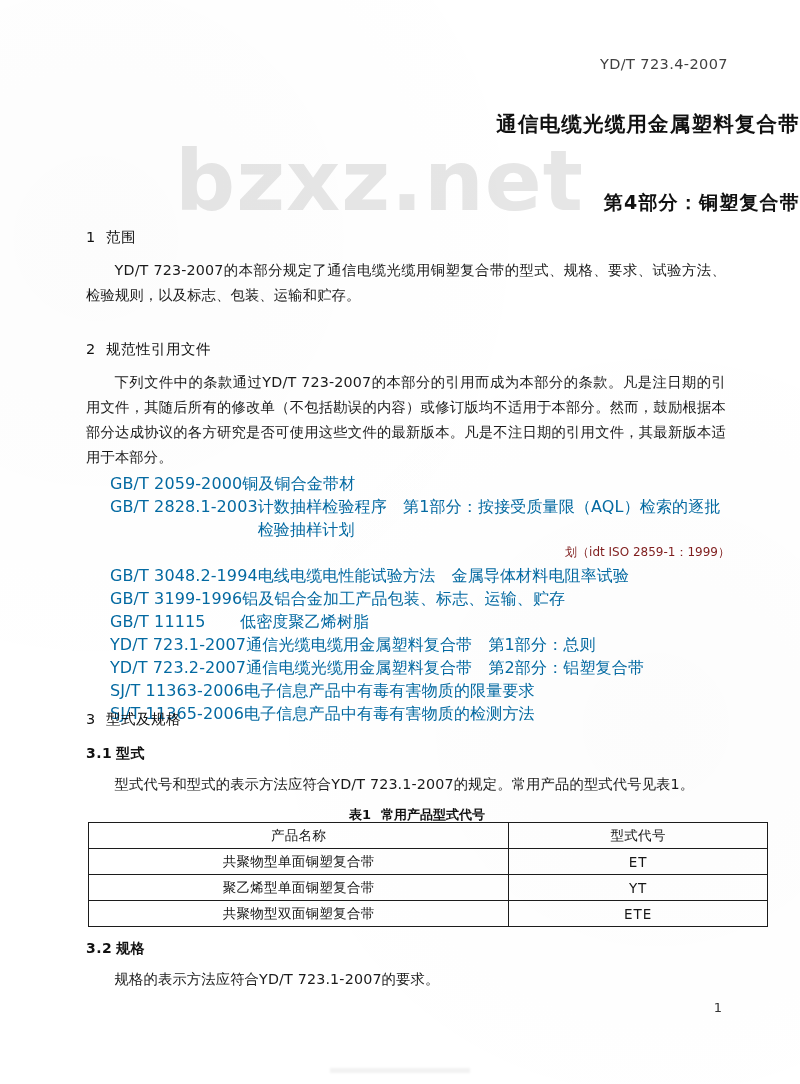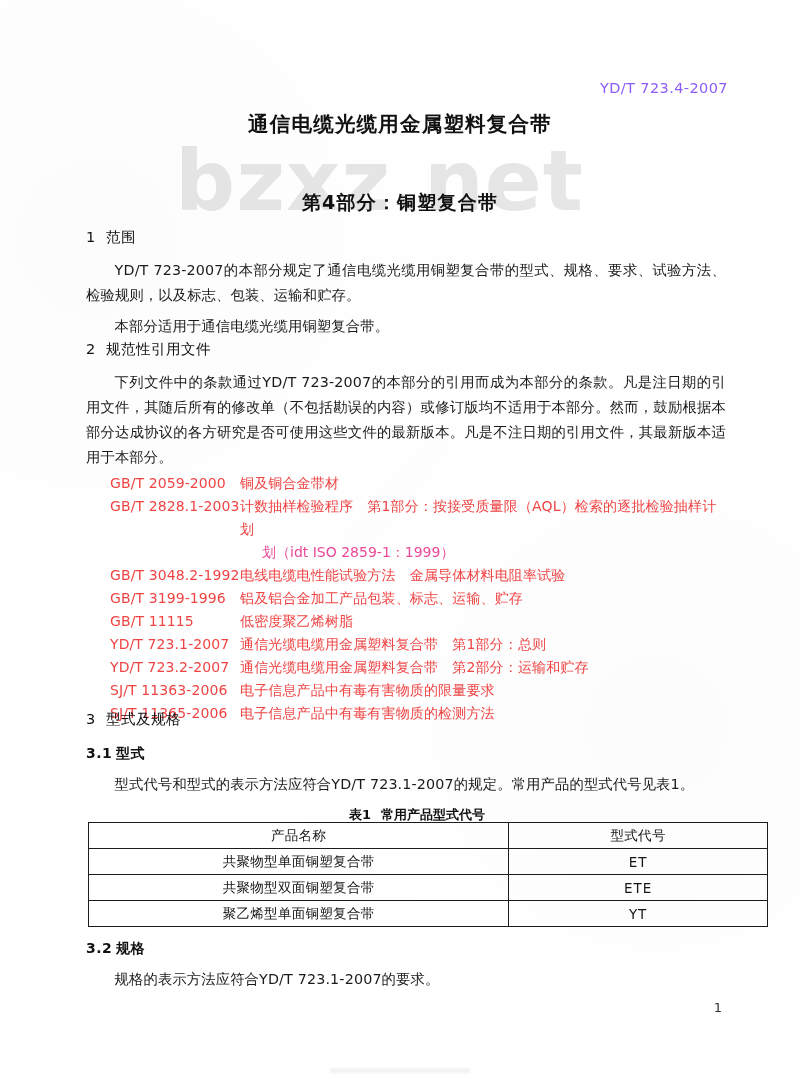--- a/index.html
+++ b/index.html
@@ -46,30 +46,29 @@
 
   .layer { position: relative; z-index: 1; }
 
   
   #doc-number {
     position: absolute;
     right: 72px;
     top: 56px;
     font-size: 14.5px;
     letter-spacing: 0.4px;
-    color: #8b5cf6;
+    color: #404040;
     white-space: nowrap;
-    margin-top: 24px;
   }
 
   
   #title-main, #title-part {
     position: absolute;
     width: 800px;
-    text-align: center;
+    text-align: right;
     font-weight: bold;
     color: #111;
     white-space: nowrap;
   }
   #title-main { top: 110px; font-size: 20.5px; letter-spacing: 1.2px; }
   #title-part { top: 155px; font-size: 19px;   letter-spacing: 1.2px; margin-top: 35px; }
 
   
   .blk { position: absolute; left: 86px; width: 640px; }
 
@@ -95,36 +94,37 @@
     color: #1a1a1a;
     text-align: justify;
     letter-spacing: 0.15px;
   }
   .para.indent { text-indent: 2em; }
 
   
   #ref-list { position: absolute; left: 110px; top: 472px; width: 620px; }
   .ref-row {
     display: flex;
-    font-size: 14px;
+    font-size: 16px;
     line-height: 23px;
-    color: #ef4444;
+    color: #0369a1;
   }
   .ref-id {
     flex: 0 0 130px;
     white-space: nowrap;
     letter-spacing: 0.1px;
   }
   .ref-title { flex: 1 1 auto; letter-spacing: 0.15px; }
   .ref-cont {
     margin-left: 130px;
     padding-left: 22px;
-    font-size: 14px;
+    font-size: 12px;
     line-height: 23px;
-    color: #ec4899;
+    color: #7f1d1d;
+    text-align: right;
   }
 
   
   #table-caption {
     position: absolute;
     left: 17px;
     top: 806px;
     width: 800px;
     text-align: center;
     font-size: 13px;
@@ -186,21 +186,20 @@
   <div id="title-main" class="layer">通信电缆光缆用金属塑料复合带</div>
   <div id="title-part" class="layer">第4部分：铜塑复合带</div>
 
   <div class="blk layer" style="top:228px;">
     <div class="h1">
       <span class="num">1</span><span>范围</span>
     </div>
   </div>
   <div class="blk layer" style="top:258px;">
     <p class="para indent" style="margin:0;">YD/T 723-2007的本部分规定了通信电缆光缆用铜塑复合带的型式、规格、要求、试验方法、检验规则，以及标志、包装、运输和贮存。</p>
-    <p class="para indent" style="margin:6px 0 0 0;">本部分适用于通信电缆光缆用铜塑复合带。</p>
   </div>
 
   <div class="blk layer" style="top:340px;">
     <div class="h1">
       <span class="num">2</span><span>规范性引用文件</span>
     </div>
   </div>
   <div class="blk layer" style="top:370px;">
     <p class="para indent" style="margin:0;">下列文件中的条款通过YD/T 723-2007的本部分的引用而成为本部分的条款。凡是注日期的引用文件，其随后所有的修改单（不包括勘误的内容）或修订版均不适用于本部分。然而，鼓励根据本部分达成协议的各方研究是否可使用这些文件的最新版本。凡是不注日期的引用文件，其最新版本适用于本部分。</p>
   </div>
@@ -209,38 +208,38 @@
       <div class="ref-row">
         <div class="ref-id">GB/T 2059-2000</div>
         <div class="ref-title">铜及铜合金带材</div>
       </div>
       <div class="ref-row">
         <div class="ref-id">GB/T 2828.1-2003</div>
         <div class="ref-title">计数抽样检验程序　第1部分：按接受质量限（AQL）检索的逐批检验抽样计划</div>
       </div>
       <div class="ref-cont">划（idt ISO 2859-1：1999）</div>
       <div class="ref-row">
-        <div class="ref-id">GB/T 3048.2-1992</div>
+        <div class="ref-id">GB/T 3048.2-1994</div>
         <div class="ref-title">电线电缆电性能试验方法　金属导体材料电阻率试验</div>
       </div>
       <div class="ref-row">
         <div class="ref-id">GB/T 3199-1996</div>
         <div class="ref-title">铝及铝合金加工产品包装、标志、运输、贮存</div>
       </div>
       <div class="ref-row">
         <div class="ref-id">GB/T 11115</div>
         <div class="ref-title">低密度聚乙烯树脂</div>
       </div>
       <div class="ref-row">
         <div class="ref-id">YD/T 723.1-2007</div>
         <div class="ref-title">通信光缆电缆用金属塑料复合带　第1部分：总则</div>
       </div>
       <div class="ref-row">
         <div class="ref-id">YD/T 723.2-2007</div>
-        <div class="ref-title">通信光缆电缆用金属塑料复合带　第2部分：运输和贮存</div>
+        <div class="ref-title">通信电缆光缆用金属塑料复合带　第2部分：铝塑复合带</div>
       </div>
       <div class="ref-row">
         <div class="ref-id">SJ/T 11363-2006</div>
         <div class="ref-title">电子信息产品中有毒有害物质的限量要求</div>
       </div>
       <div class="ref-row">
         <div class="ref-id">SJ/T 11365-2006</div>
         <div class="ref-title">电子信息产品中有毒有害物质的检测方法</div>
       </div>
     </div>
@@ -267,27 +266,27 @@
     <tbody>
         <tr class="head">
           <td class="col-name">产品名称</td>
           <td class="col-code">型式代号</td>
         </tr>
         <tr>
           <td class="col-name">共聚物型单面铜塑复合带</td>
           <td class="col-code code">ET</td>
         </tr>
         <tr>
+          <td class="col-name">聚乙烯型单面铜塑复合带</td>
+          <td class="col-code code">YT</td>
+        </tr>
+        <tr>
           <td class="col-name">共聚物型双面铜塑复合带</td>
           <td class="col-code code">ETE</td>
         </tr>
-        <tr>
-          <td class="col-name">聚乙烯型单面铜塑复合带</td>
-          <td class="col-code code">YT</td>
-        </tr>
       </tbody>
   </table>
 
   <div class="blk layer" style="top:940px;">
     <div class="h2">
       <span class="num">3.2</span><span>规格</span>
     </div>
   </div>
   <div class="blk layer" style="top:967px;">
     <p class="para indent" style="margin:0;">规格的表示方法应符合YD/T 723.1-2007的要求。</p>

